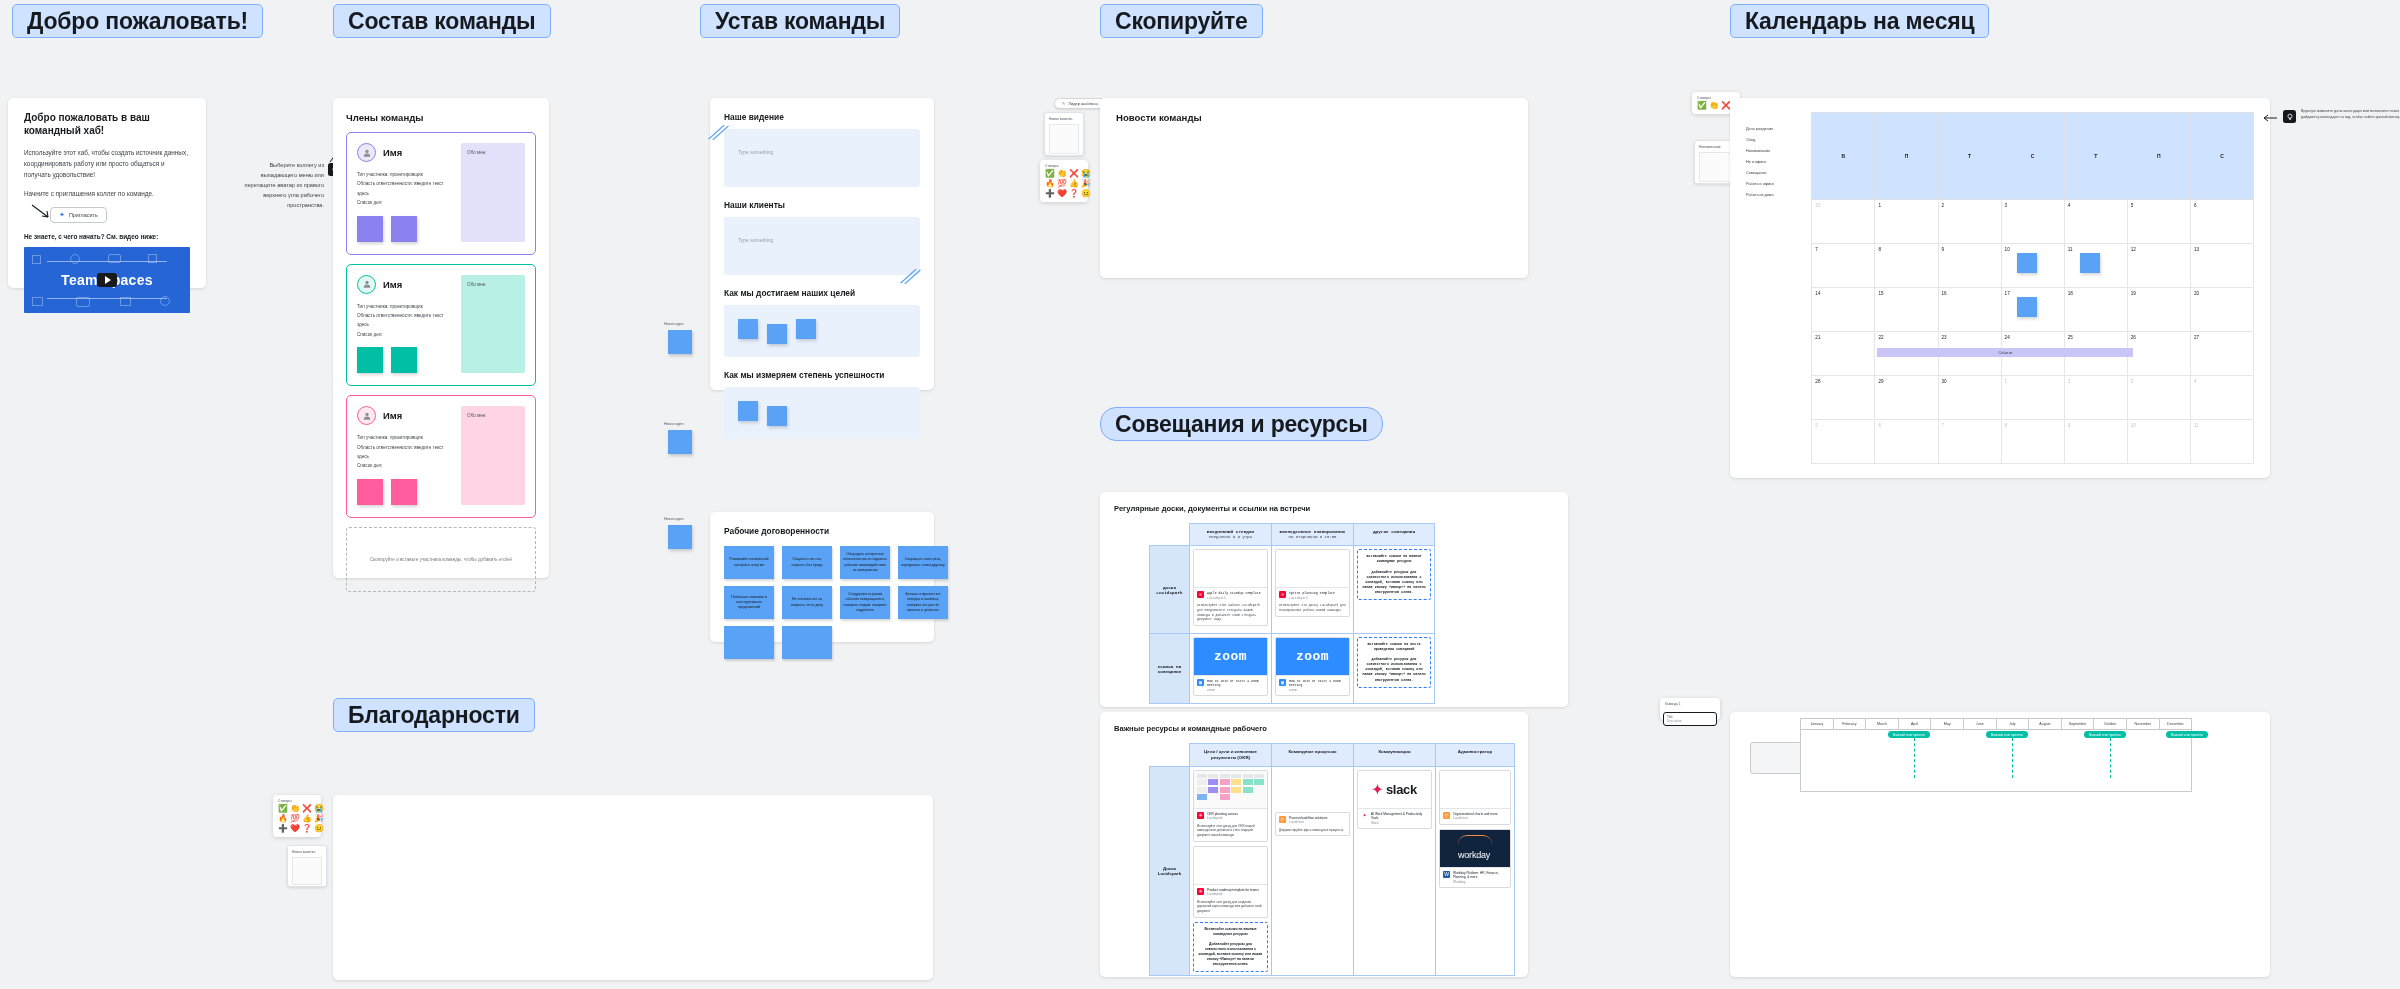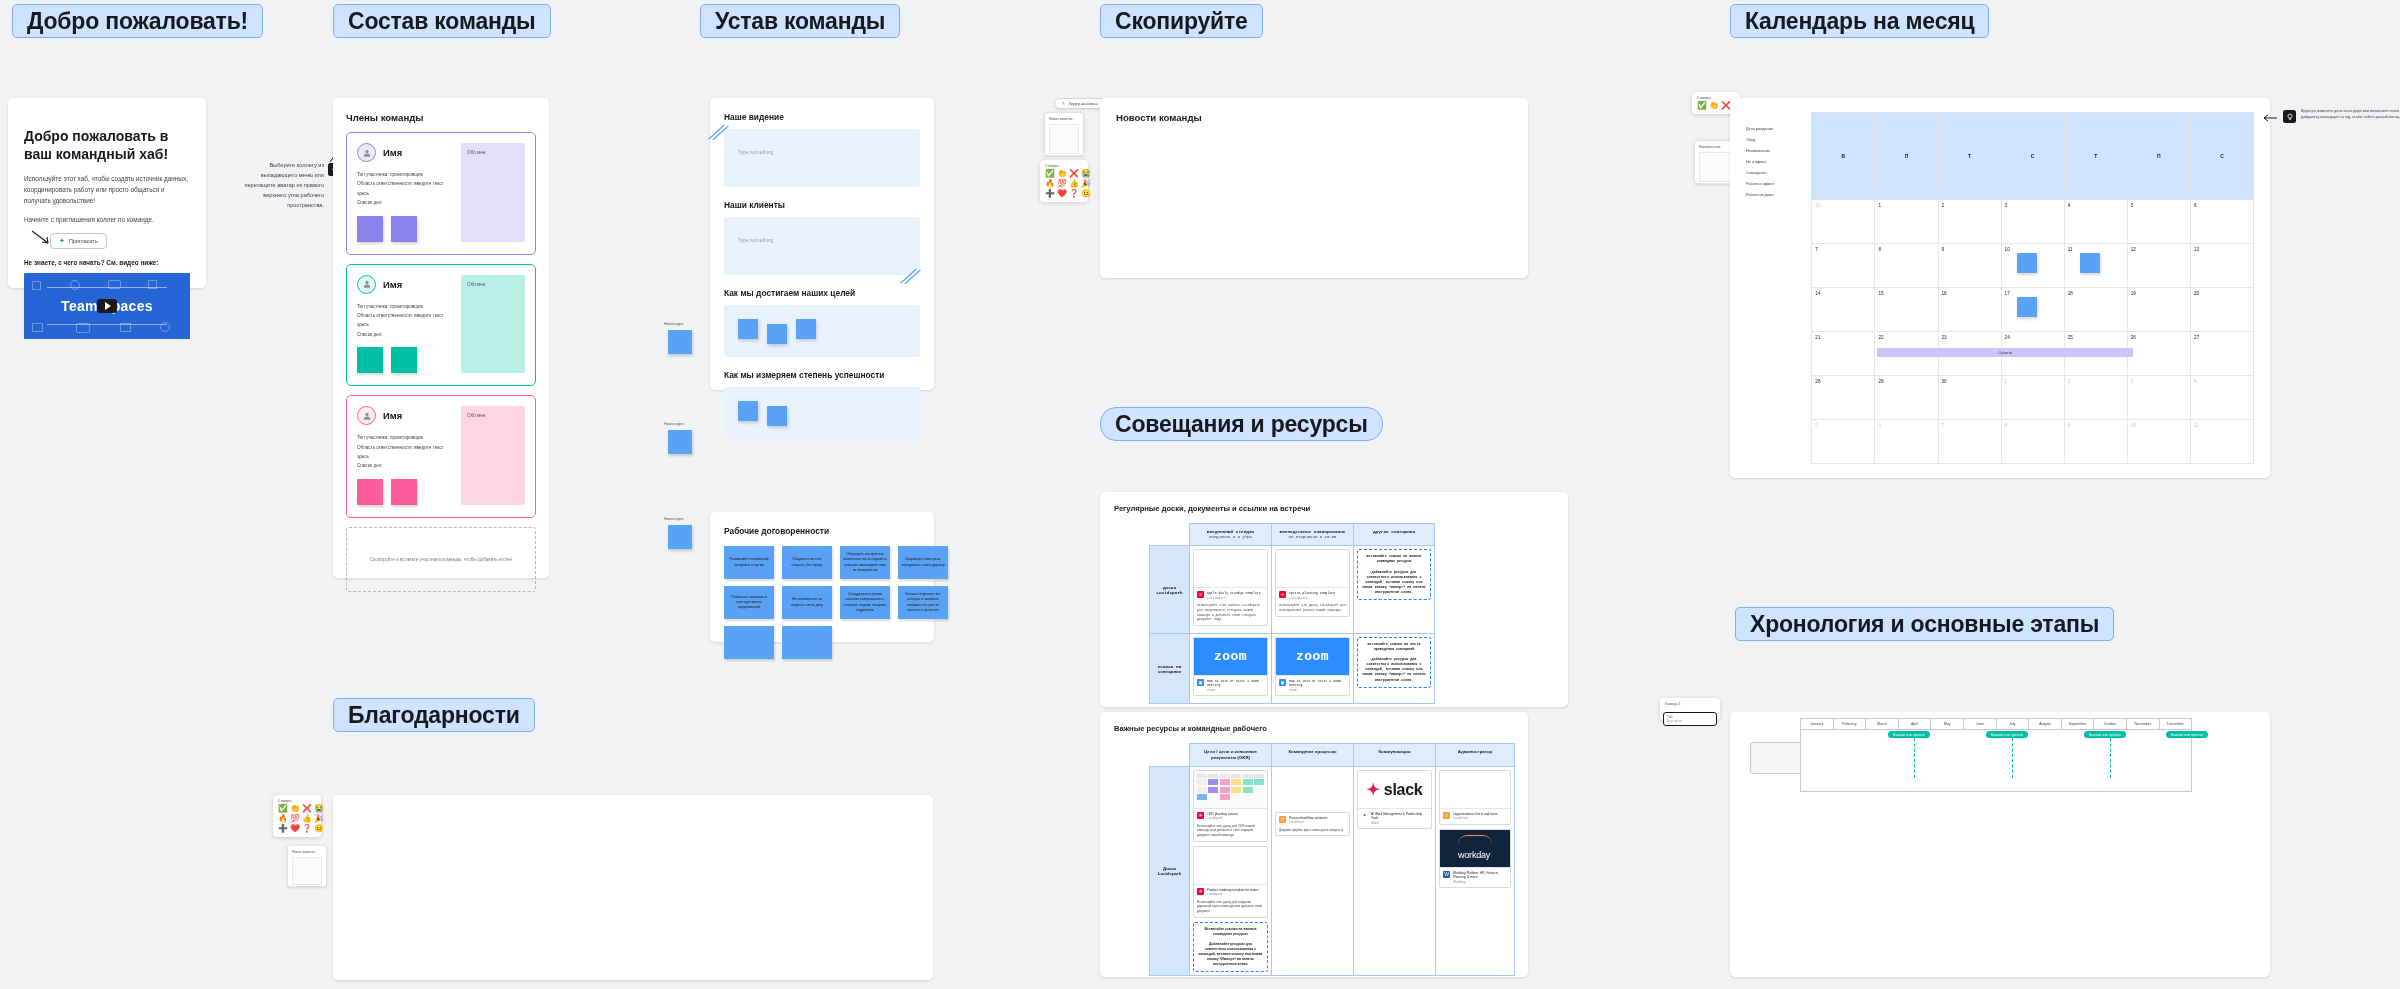--- a/index.html
+++ b/index.html
@@ -30,21 +30,21 @@
   
   .card {
     position: absolute;
     background: #ffffff;
     border-radius: 5px;
     box-shadow: 0 1px 3px rgba(0,0,0,0.12);
   }
 
   
   #welcome-card { left: 8px; top: 98px; width: 198px; height: 190px; padding: 14px 16px; }
-  #welcome-card .wc-title { font-size: 14px; font-weight: bold; color:#16191d; margin-bottom: 10px; line-height:1.25;margin-top:16px; }
+  #welcome-card .wc-title { font-size: 10px; font-weight: bold; color:#16191d; margin-bottom: 10px; line-height:1.25; }
   #welcome-card .wc-body { font-size: 6.4px; color:#3c3f44; line-height: 1.75; margin-bottom: 9px; }
   #welcome-card .wc-cta { font-size: 6.4px; color:#3c3f44; margin-bottom: 6px; }
   .invite-btn {
     display:inline-flex; align-items:center; gap:4px;
     border:1px solid #c5c8cc; border-radius:4px; background:#fff;
     padding: 3px 8px; font-size: 5.4px; color:#3c3f44; margin-left: 26px;
   }
   .invite-btn .pi { color:#2d7ff9; font-size: 7px; }
   #welcome-card .wc-sub { font-size: 6.4px; font-weight:bold; color:#16191d; margin-top: 10px; }
   .video-thumb {
@@ -237,23 +237,20 @@
       <span>Устав команды</span>
     </div>
   <div class="section-chip" style="left:1100px; top:4px;">
       <span>Скопируйте</span>
     </div>
   <div class="section-chip" style="left:1730px; top:4px;">
       <span>Календарь на месяц</span>
     </div>
   <div class="section-chip" style="left:1100px; top:407px;border-radius:16px;">
       <span>Совещания и ресурсы</span>
-    </div>
-  <div class="section-chip" style="left:1735px; top:607px;">
-      <span>Хронология и основные этапы</span>
     </div>
   <div class="section-chip" style="left:333px; top:698px;">
       <span>Благодарности</span>
     </div>
 
   <div class="card" id="welcome-card">
     <div class="wc-title">Добро пожаловать в ваш командный хаб!</div>
     <div class="wc-body">Используйте этот хаб, чтобы создать источник данных, координировать работу или просто общаться и получать удовольствие!</div>
     <div class="wc-cta">Начните с приглашения коллег по команде.</div>
     <div style="position:relative;height:20px;">
@@ -632,21 +629,21 @@
                 <span>Process/workflow solutions</span><br>
                 <span class="dom">Lucidchart</span>
               </span>
             </div>
             <div class="lc-desc">Документируйте здесь командные процессы</div>
           </div>
         </td>
         <td>
           <div class="link-card">
             <div class="lc-prev slack">
-              <span style="font-size:16px;font-weight:bold;color:#16191d;letter-spacing:-0.3px;">
+              <span style="font-size:13px;font-weight:bold;color:#16191d;letter-spacing:-0.3px;">
                 <span style="color:#e01e5a;">✦</span>
                 <span>slack</span>
               </span>
             </div>
             <div class="lc-meta">
               <span class="lc-ico" style="background:#fff;color:#e01e5a;">✦</span>
               <span class="lc-txt">
                 <span>AI Work Management &amp; Productivity Tools</span><br>
                 <span class="dom">Slack</span>
               </span>

